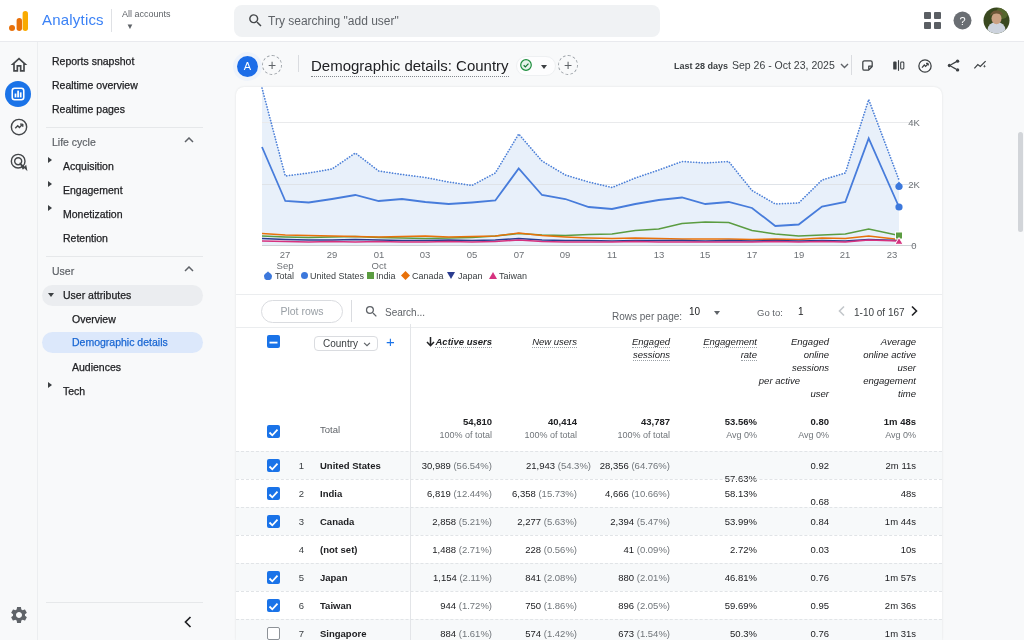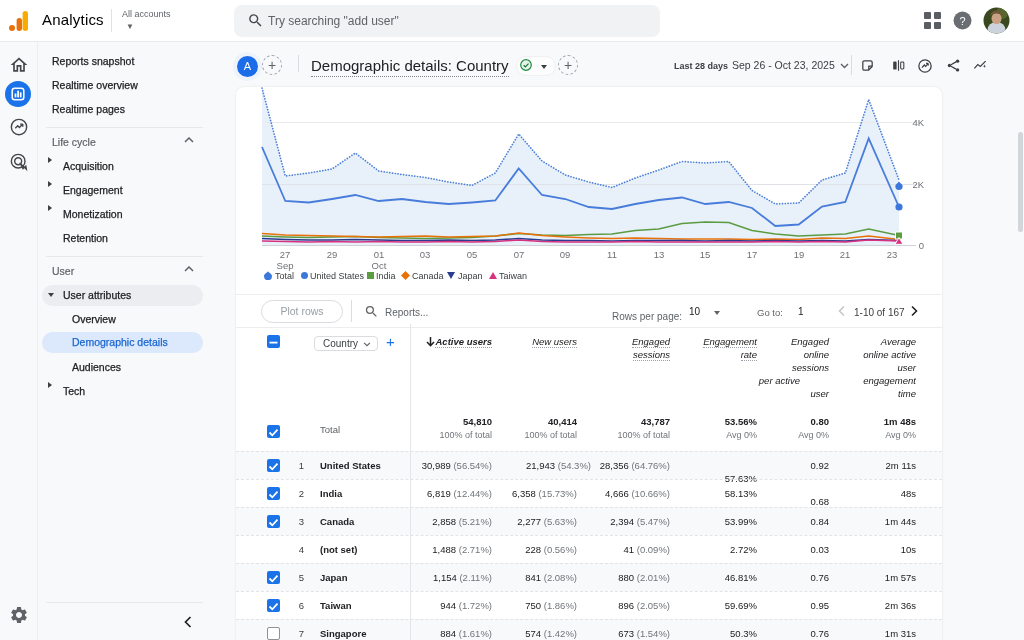--- a/index.html
+++ b/index.html
@@ -2,21 +2,21 @@
 <html><head>
 <meta charset="utf-8">
 <style>
   * { margin:0; padding:0; box-sizing:border-box; }
   html,body { width:1024px; height:640px; overflow:hidden; }
   body { font-family:"Liberation Sans", sans-serif; background:#f8f9fa; position:relative; }
   .abs { position:absolute; }
   
   #topbar { position:absolute; left:0; top:0; width:1024px; height:42px; background:#fff; border-bottom:1px solid #e9eaee; z-index:5; }
   #logo-bars { position:absolute; left:9px; top:11px; }
-  #brand { position:absolute; left:42px; top:11px; font-size:15px; color:#000000; letter-spacing:.2px; }
+  #brand { position:absolute; left:42px; top:11px; font-size:15px; color:#3b82f6; letter-spacing:.2px; }
   #topdiv1 { position:absolute; left:111px; top:9px; width:1px; height:23px; background:#dfe1e5; }
   #allacc { position:absolute; left:122px; top:9px; font-size:9px; color:#5f6368; }
   #allacc-caret { position:absolute; left:126px; top:22px; color:#5f6368; font-size:8px; }
   #searchbox { position:absolute; left:234px; top:5px; width:426px; height:32px; background:#f0f2f4; border-radius:8px; }
   #searchbox .q { position:absolute; left:13px; top:7px; }
   #searchbox .ph { position:absolute; left:34px; top:9px; font-size:12px; color:#5f6368; }
   .tricon { position:absolute; top:12px; }
   
   #rail { position:absolute; left:0; top:42px; width:38px; height:598px; border-right:1px solid #eceef0; }
   #rail svg { position:absolute; left:9px; }
@@ -29,21 +29,21 @@
   .ndiv { position:absolute; left:8px; width:157px; height:1px; background:#e6e8ea; }
   .tri { position:absolute; width:0; height:0; }
   .tri-r { border-left:4px solid #3c4043; border-top:3.5px solid transparent; border-bottom:3.5px solid transparent; left:10px; }
   .tri-d { border-top:4px solid #3c4043; border-left:3.5px solid transparent; border-right:3.5px solid transparent; left:10px; }
   .chev { position:absolute; left:146px; color:#5f6368; }
   .pill { position:absolute; left:4px; width:161px; height:21px; border-radius:11px; }
   
   #rephdr { position:absolute; left:204px; top:42px; width:820px; height:46px; }
   
   #card { position:absolute; left:236px; top:87px; width:706px; height:553px; background:#fff; border-radius:8px 8px 0 0; box-shadow:0 0 2px rgba(60,64,67,.15); }
-  .axlab { position:absolute; font-size:9.5px; color:#6d7176; text-align:right; width:20px; }
+  .axlab { position:absolute; font-size:9.5px; color:#6d7176; text-align:center; width:20px; }
   .xlab { position:absolute; font-size:9.5px; color:#6d7176; text-align:center; width:30px; line-height:10.5px; }
   .leg { position:absolute; top:184px; font-size:9px; color:#3c4043; }
   
   #plotrows { position:absolute; left:25px; top:213px; width:82px; height:23px; border:1px solid #dadce0; border-radius:12px; color:#9aa0a6; font-size:10.5px; text-align:center; line-height:21px; }
   
   .hline { position:absolute; font-size:9.5px; color:#202124; white-space:nowrap;font-style:italic; }
   .du { border-bottom:1px dotted #9aa0a6; }
   .vline { position:absolute; left:174px; top:237px; width:1px; height:316px; background:#e3e5e8; z-index:3; }
   .row { position:absolute; left:0; width:706px; height:28px; border-top:1px dashed #e1e4e7; }
   .rs { background:#f7f9fa; }
@@ -272,21 +272,21 @@
       <path d="M4,0 L8,7 L0,7 Z" fill="#d6327f"></path>
     </svg>
   <div class="leg" style="left:263px">Taiwan</div>
 
   <div class="abs" style="left:0;top:207px;width:706px;height:1px;background:#ebedef"></div>
   <div id="plotrows">Plot rows</div>
   <div class="abs" style="left:115px;top:213px;width:1px;height:22px;background:#dadce0"></div>
   <svg class="abs" style="left:128px;top:217px" width="15" height="15" viewBox="0 0 24 24">
       <path fill="#5f6368" d="M15.5 14h-.79l-.28-.27A6.47 6.47 0 0 0 16 9.5 6.5 6.5 0 1 0 9.5 16c1.61 0 3.09-.59 4.23-1.57l.27.28v.79l5 4.99L20.49 19l-4.99-5zm-6 0C7.01 14 5 11.99 5 9.5S7.01 5 9.5 5 14 7.01 14 9.5 11.99 14 9.5 14z"></path>
     </svg>
-  <div class="abs" style="left:149px;top:220px;font-size:10px;color:#5f6368">Reports...</div>
+  <div class="abs" style="left:149px;top:220px;font-size:10px;color:#5f6368">Search...</div>
   <div class="abs" style="left:376px;top:224px;font-size:10px;color:#5f6368">Rows per page:</div>
   <div class="abs" style="left:453px;top:219px;font-size:10px;color:#202124">10</div>
   <div class="abs" style="left:478px;top:224px;width:0;height:0;border-top:4px solid #5f6368;border-left:3.5px solid transparent;border-right:3.5px solid transparent"></div>
   <div class="abs" style="left:521px;top:220px;font-size:9.5px;color:#5f6368">Go to:</div>
   <div class="abs" style="left:562px;top:219px;font-size:10px;color:#202124">1</div>
   <svg class="abs" style="left:601px;top:218px" width="9" height="12" viewBox="0 0 9 12">
       <path d="M7 1.5 L2.5 6 L7 10.5" fill="none" stroke="#c3c7cb" stroke-width="1.6"></path>
     </svg>
   <div class="abs" style="left:618px;top:220px;font-size:10px;color:#3c4043">1-10 of 167</div>
   <svg class="abs" style="left:674px;top:218px" width="9" height="12" viewBox="0 0 9 12">

